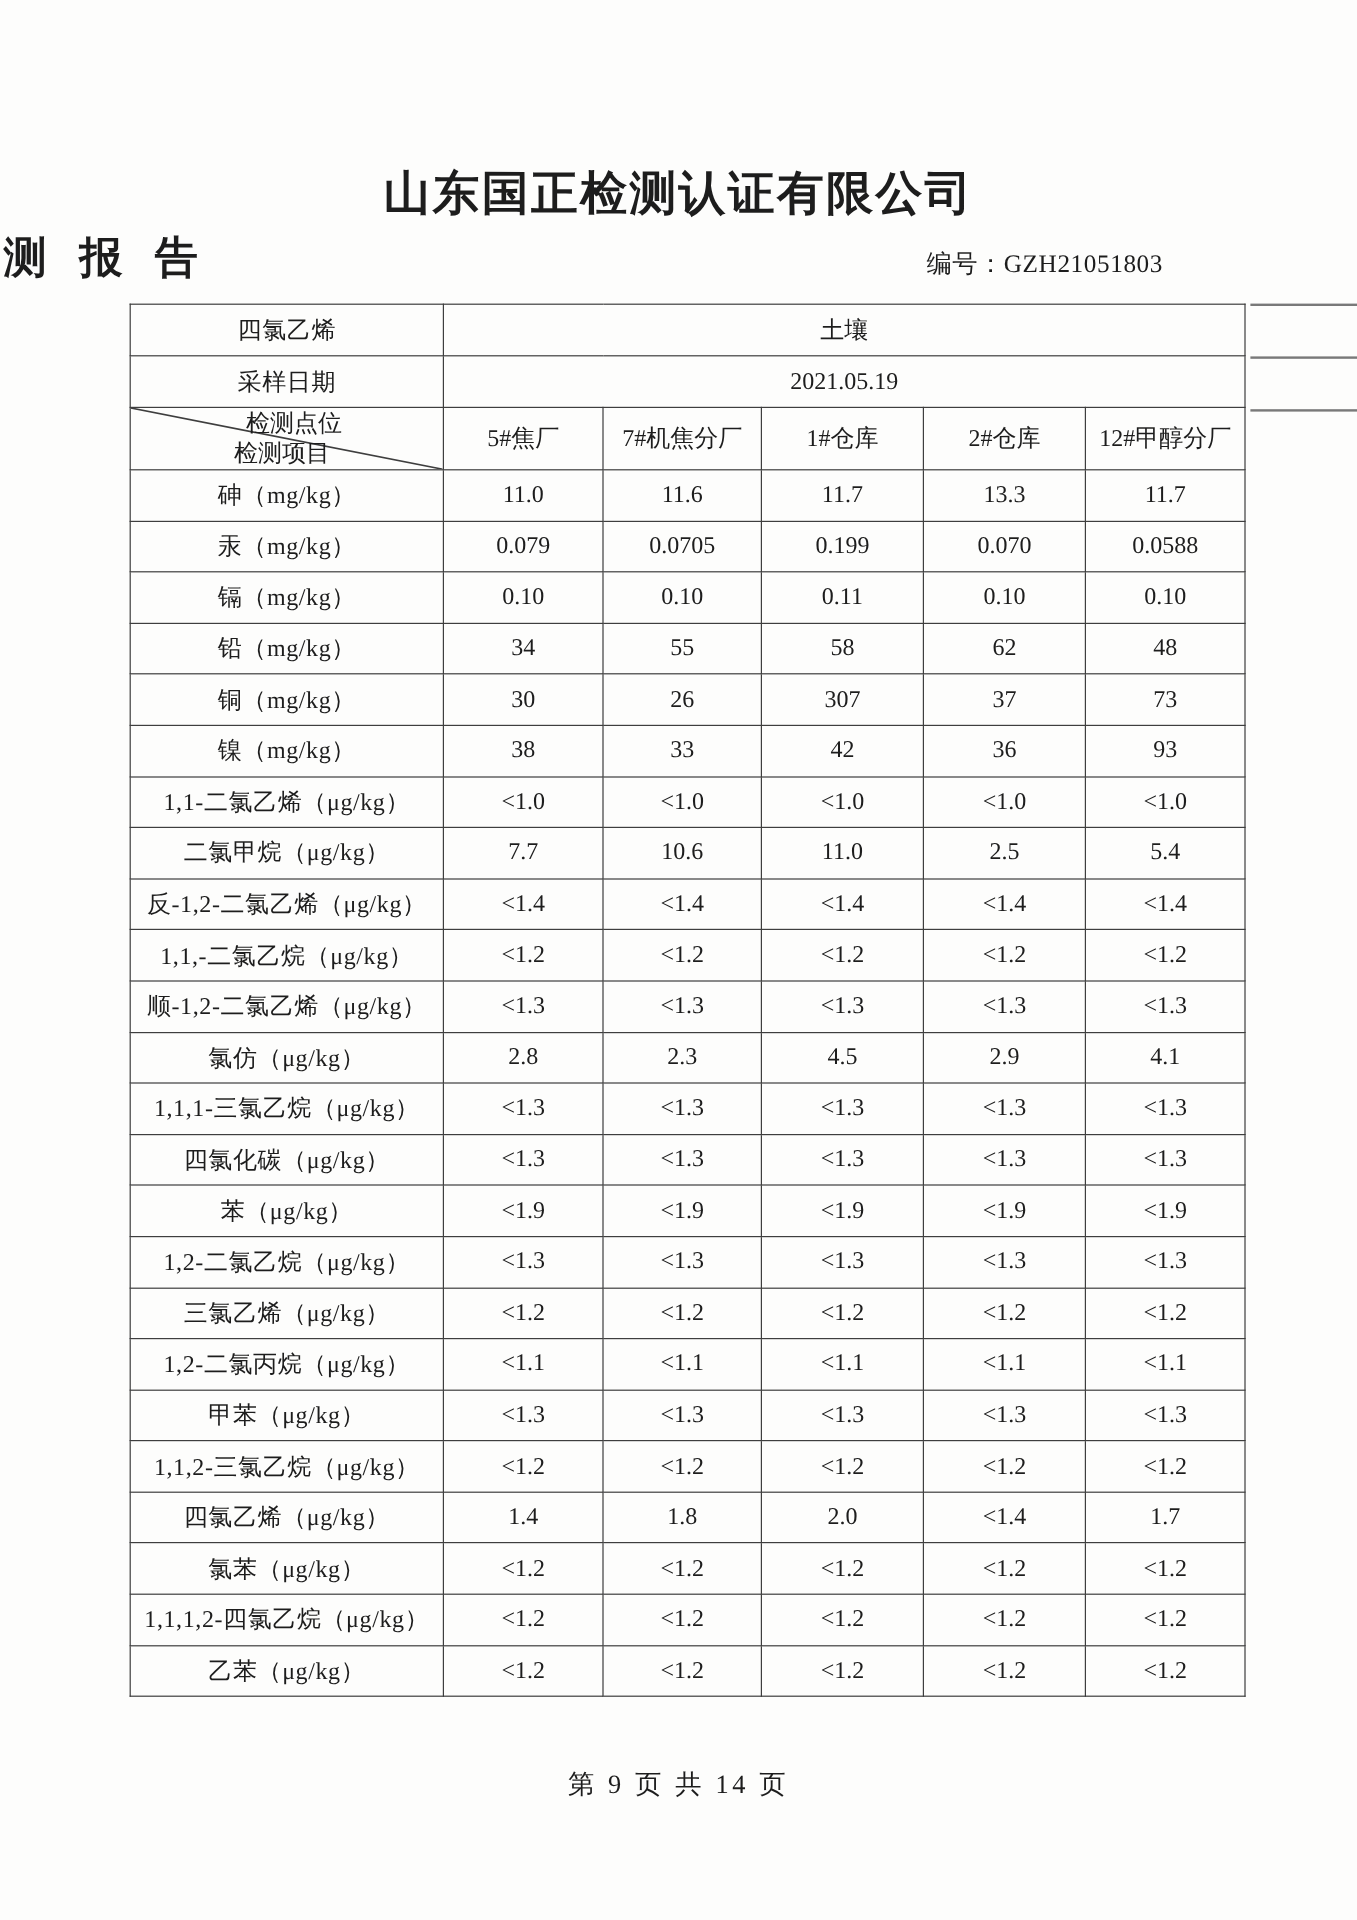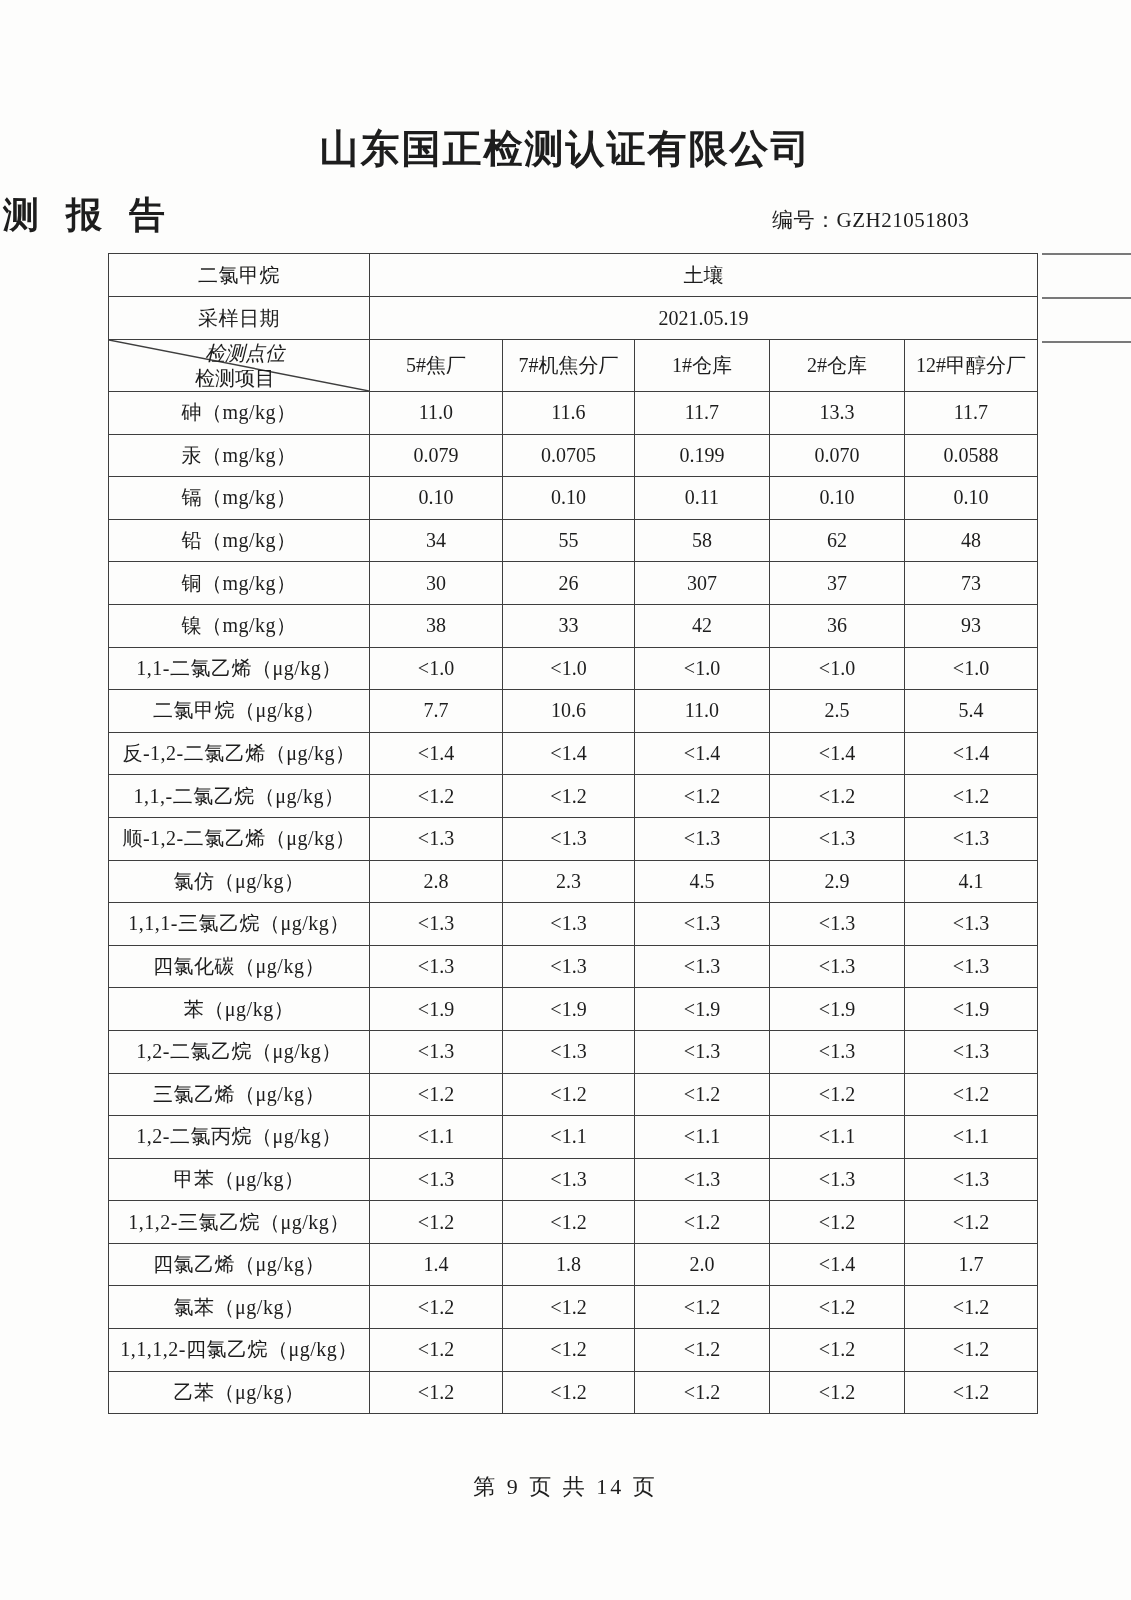--- a/index.html
+++ b/index.html
@@ -7,21 +7,21 @@
     position: relative;
     width: 1131px;
     height: 1600px;
     background: #fdfdfc;
     font-family: "Liberation Serif", "DejaVu Serif", serif;
     color: #1d1d1d;
     overflow: hidden;
   }
   .company-title {
     position: absolute;
-    top: 122px; left: 0; width: 100%;
+    top: 134px; left: 0; width: 100%;
     text-align: center;
     font-size: 39px;
     font-weight: 700;
     letter-spacing: 2px;
   }
   .subtitle-row {
     position: absolute;
     top: 191px; left: 0; width: 100%;
     text-align: left;
   }
@@ -65,21 +65,21 @@
     position: absolute; top: 0; left: 0;
     width: 100%; height: 100%;
     display: block;
   }
   .diag-top, .diag-bottom {
     position: relative;
     line-height: 25px;
     font-size: 20px;
     text-align: center;
   }
-  .diag-top { margin-top: 1px; transform: translateX(6px); font-style: italic; }
+  .diag-top { margin-top: 1px; transform: translateX(6px); }
   .diag-bottom { transform: translateX(-4px); text-align: center; }
   
   .ext-line {
     position: absolute;
     left: 1042px;
     width: 89px;
     height: 2px;
     background: #585858;
     opacity: 0.8;
   }
@@ -114,21 +114,21 @@
     <colgroup>
       <col style="width:261px">
       <col style="width:133px">
       <col style="width:132px">
       <col style="width:135px">
       <col style="width:135px">
       <col style="width:133px">
     </colgroup>
     <tbody id="table-body">
       <tr class="meta-row">
-        <td class="item-cell">二氯甲烷</td>
+        <td class="item-cell">四氯乙烯</td>
         <td colspan="5">土壤</td>
       </tr>
       <tr class="meta-row">
         <td class="item-cell">采样日期</td>
         <td colspan="5">2021.05.19</td>
       </tr>
       <tr class="hdr-row" id="site-header-row">
         <td class="diag-cell">
           <svg viewBox="0 0 100 100" preserveAspectRatio="none">
             <line x1="0" y1="0" x2="100" y2="100" stroke="#3e3e3e" stroke-width="1.4" vector-effect="non-scaling-stroke"></line>

